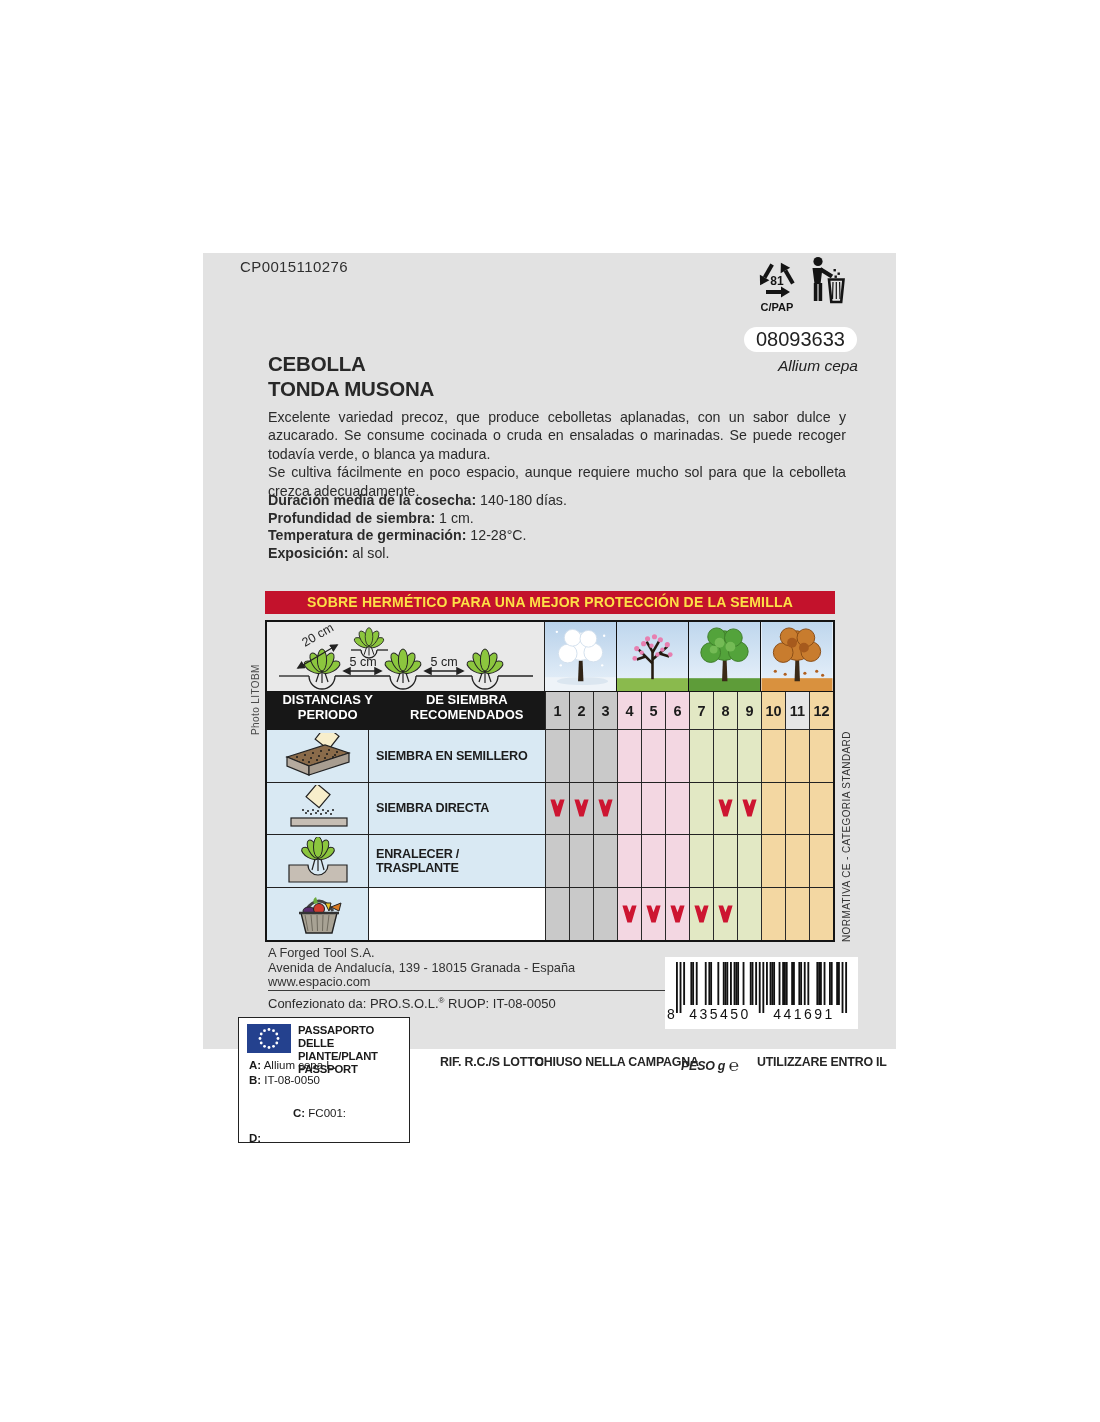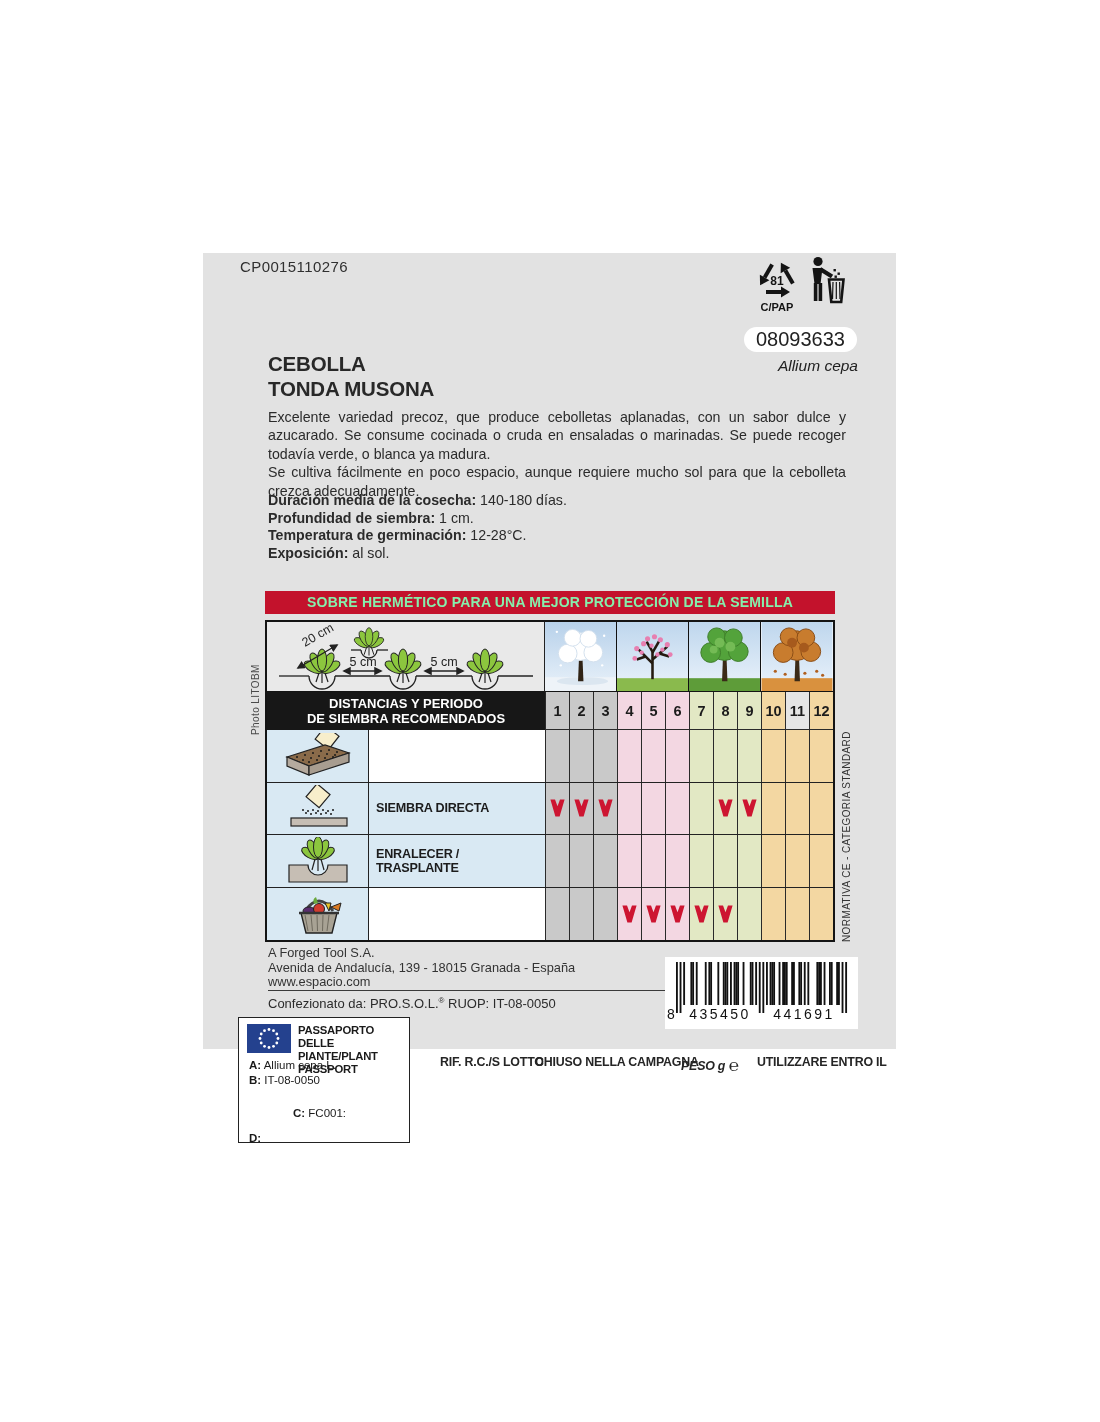--- a/index.html
+++ b/index.html
@@ -9,36 +9,36 @@
   .card{left:203px;top:253px;width:693px;height:796px;background:#e2e2e2;}
   .cp-code{left:37px;top:5px;font-size:15px;color:#303030;letter-spacing:.4px;}
   .pill{left:541px;top:74px;width:113px;height:25px;background:#fff;border-radius:13px;
         text-align:center;line-height:25px;font-size:20px;color:#222;}
   .species{left:470px;top:104px;width:185px;text-align:right;font-style:italic;font-size:15.5px;color:#222;}
   .title{left:65px;top:98px;font-size:20.5px;font-weight:bold;line-height:25px;color:#282828;letter-spacing:-.2px;}
   .desc{left:65px;top:155px;width:578px;font-size:14.2px;line-height:18.4px;color:#2b2b2b;text-align:justify;}
   .desc p{margin:0;}
   .facts{left:65px;top:239px;font-size:14.2px;line-height:17.6px;color:#2b2b2b;}
   .facts b{font-weight:bold;}
-  .banner{left:62px;top:338px;width:570px;height:23px;color:#86efac;text-align:center;
+  .banner{left:62px;top:338px;width:570px;height:23px;color:#fde047;text-align:center;
           line-height:23px;font-weight:bold;font-size:14px;letter-spacing:.2px;}
   .vtext{writing-mode:vertical-rl;transform:rotate(180deg);font-size:10px;color:#4a4a4a;
          letter-spacing:.4px;display:flex;align-items:center;}
   .photo-credit{left:47px;top:370px;height:112px;}
   .normativa{left:638px;top:477px;height:212px;color:#333;}
   
   .cal{left:62px;top:367px;width:570px;height:322px;border:2px solid #141414;box-sizing:border-box;background:#fff;}
   .cal .diagram{left:0;top:0;width:278px;height:70px;background:#e9e9e9;
                 border-right:1px solid #222;border-bottom:1px solid #141414;box-sizing:border-box;}
   .cal .seasons{left:278px;top:0;width:288px;height:70px;display:flex;border-bottom:1px solid #141414;box-sizing:border-box;}
   .season{width:72px;height:69px;border-right:1.2px solid #111;box-sizing:border-box;}
   .season:last-child{border-right:none;}
   .season svg{display:block;width:100%;height:100%;}
   .hdr-black{left:0;top:70px;width:278px;height:38px;background:#171717;color:#fff;
-             display:flex;flex-direction:column;justify-content:center;text-align:center;
+             display:flex;flex-direction:row;justify-content:center;text-align:center;
              font-weight:bold;font-size:13px;line-height:15px;box-sizing:border-box;}
   .month-row{left:278px;top:70px;width:288px;height:38px;display:flex;}
   .mcell{width:24px;height:38px;line-height:38px;text-align:center;font-weight:bold;font-size:14.5px;
          color:#1c1c1c;border-left:1px solid #2a2a2a;border-bottom:1px solid #2a2a2a;box-sizing:border-box;}
   .cal-row{left:0;width:566px;height:52.5px;border-bottom:1px solid #222;box-sizing:border-box;}
   .cal-row:last-child{border-bottom:none;}
   .icon-cell{left:0;top:0;width:102px;height:100%;background:#d9e9f3;border-right:1px solid #222;
              box-sizing:border-box;display:flex;align-items:center;justify-content:center;}
   .label-cell{left:102px;top:0;width:176px;height:100%;background:#d9e9f3;box-sizing:border-box;
               display:flex;align-items:center;font-weight:bold;font-size:12.6px;color:#1c1c1c;
@@ -347,20 +347,21 @@
                 <circle cx="40" cy="23" r="1"></circle>
                 <circle cx="48" cy="21" r="1"></circle>
                 <circle cx="56" cy="22" r="1"></circle>
               <circle cx="30" cy="29" r="1"></circle>
                 <circle cx="38" cy="27" r="1"></circle>
                 <circle cx="46" cy="25" r="1"></circle>
                 <circle cx="54" cy="24" r="1"></circle>
             </g>
           </svg>
         </div>
+        <div class="abs label-cell">SIEMBRA EN SEMILLERO</div>
         <div class="abs cal-months">
             <div class="dcell" style="background: rgb(201, 201, 201);"></div>
             <div class="dcell" style="background: rgb(201, 201, 201);"></div>
             <div class="dcell" style="background: rgb(201, 201, 201);"></div>
             <div class="dcell" style="background: rgb(243, 215, 226);"></div>
             <div class="dcell" style="background: rgb(243, 215, 226);"></div>
             <div class="dcell" style="background: rgb(243, 215, 226);"></div>
             <div class="dcell" style="background: rgb(226, 232, 196);"></div>
             <div class="dcell" style="background: rgb(226, 232, 196);"></div>
             <div class="dcell" style="background: rgb(226, 232, 196);"></div>

